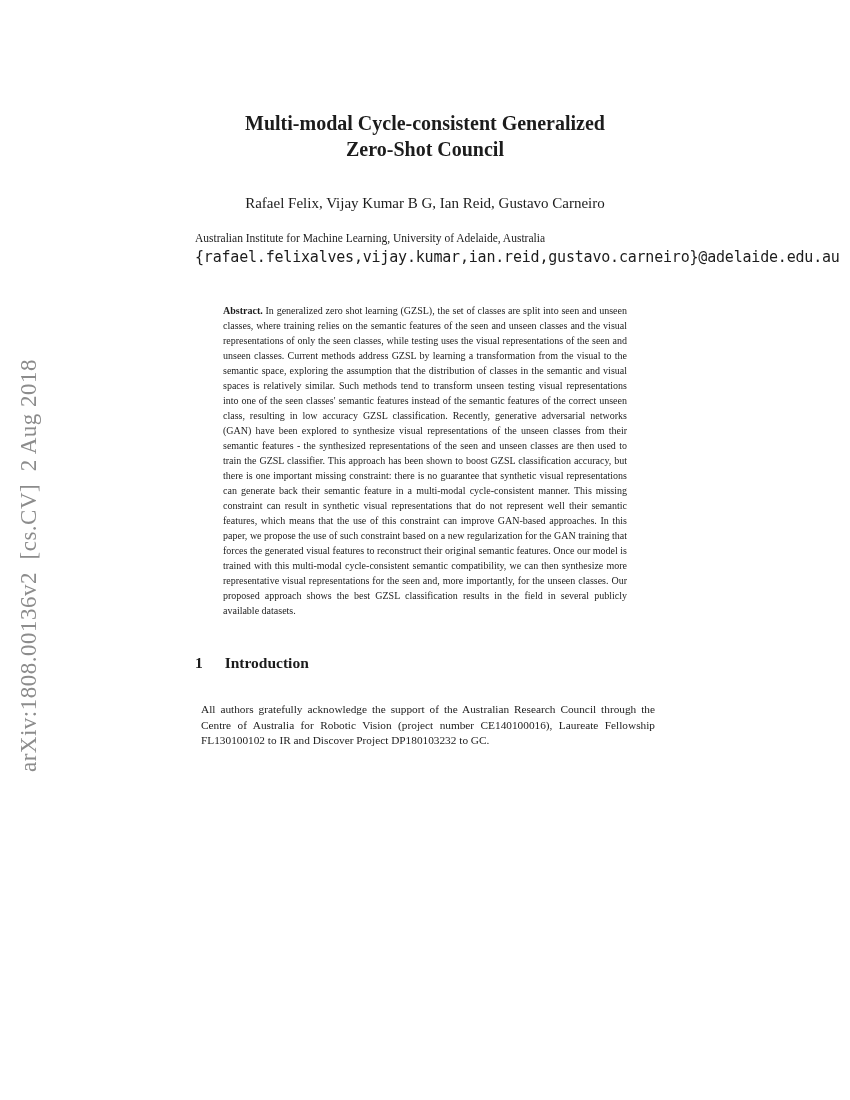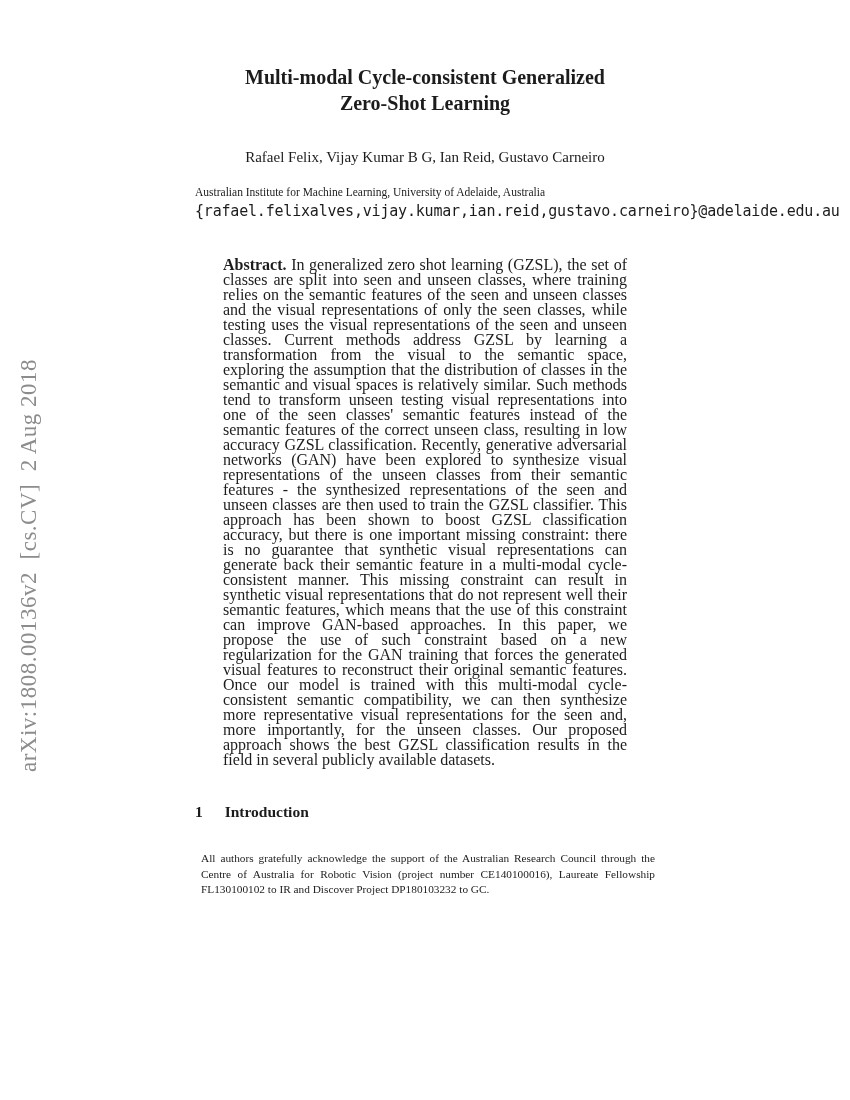--- a/index.html
+++ b/index.html
@@ -19,21 +19,21 @@
     transform: rotate(-90deg);
     transform-origin: left top;
     font-size: 23px;
     color: #8c8c8c;
     white-space: pre;
     letter-spacing: 0.5px;
   }
   .content {
     width: 460px;
     margin: 0 auto;
-    padding-top: 64px;
+    padding-top: 110px;
   }
   .title {
     font-size: 20px;
     font-weight: bold;
     text-align: center;
     margin: 0;
     line-height: 1.3;
   }
   .tline { display: block; }
   .authors {
@@ -51,21 +51,21 @@
     font-family: "DejaVu Sans Mono", "Liberation Mono", monospace;
     font-size: 15px;
     margin-top: 4px;
     letter-spacing: -0.2px;
     white-space: nowrap;
   }
   .abstract-block {
     margin: 37px 28px 0 28px;
   }
   .abstract {
-    font-size: 16px;
+    font-size: 10px;
     line-height: 15px;
     text-align: justify;
     margin: 0;
   }
   .keywords {
     font-size: 11.3px;
     line-height: 15px;
     text-align: justify;
     margin: 16px 0 0 0;
   }
@@ -87,21 +87,21 @@
 <body>
 
 <div class="page">
 
   <div class="watermark">arXiv:1808.00136v2  [cs.CV]  2 Aug 2018</div>
 
   <div class="content">
 
     <h1 class="title">
       <span class="tline">Multi-modal Cycle-consistent Generalized</span>
-      <span class="tline">Zero-Shot Learning</span>
+      <span class="tline">Zero-Shot Council</span>
     </h1>
 
     <div class="authors">Rafael Felix, Vijay Kumar B G, Ian Reid, Gustavo Carneiro</div>
 
     <div class="affiliation">Australian Institute for Machine Learning, University of Adelaide, Australia</div>
 
     <div class="email">{rafael.felixalves,vijay.kumar,ian.reid,gustavo.carneiro}@adelaide.edu.au</div>
 
     <div class="abstract-block">
       <p class="abstract">

